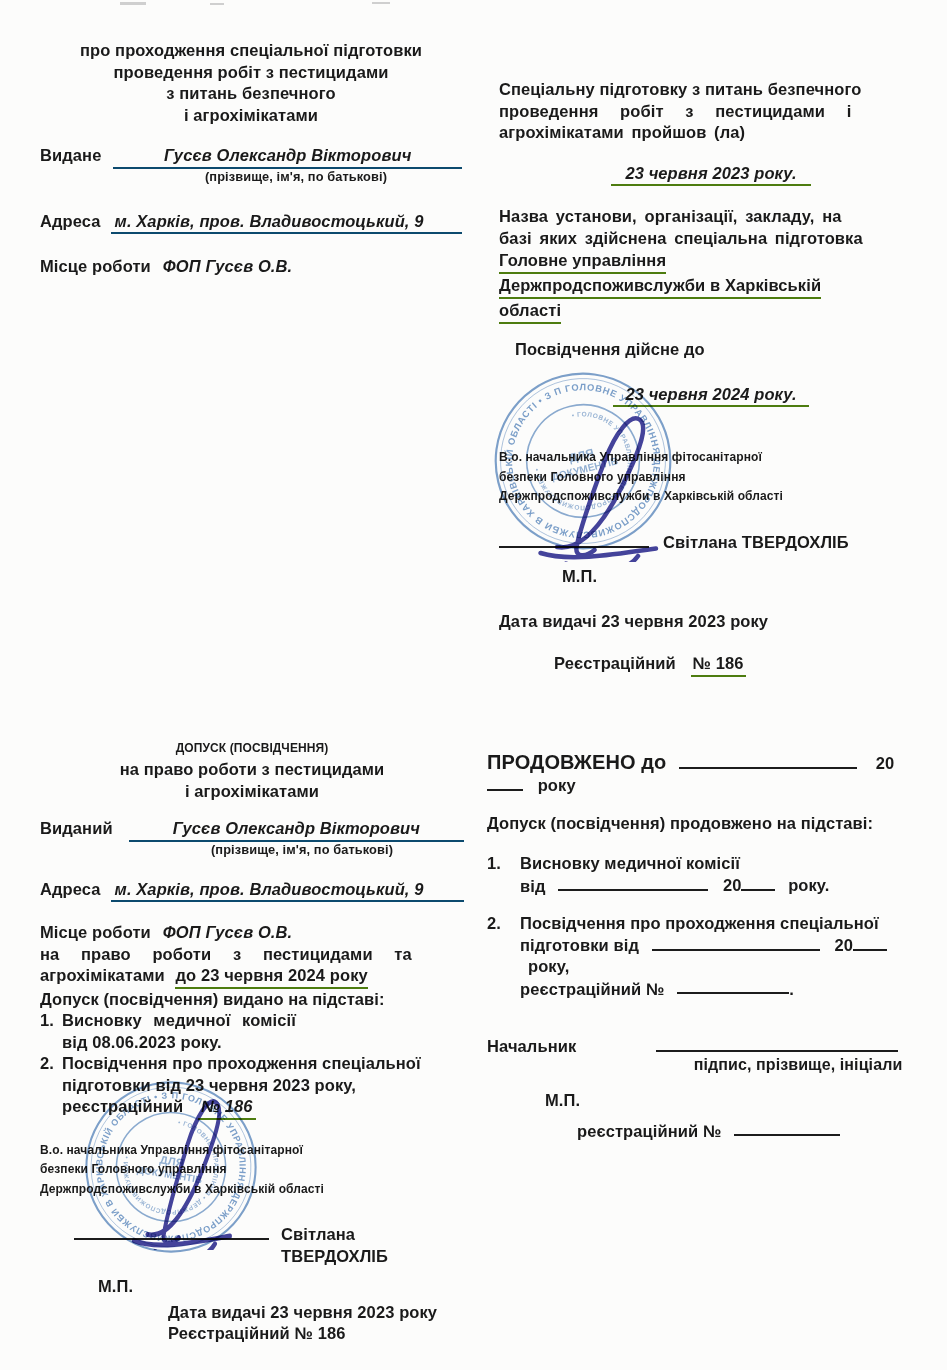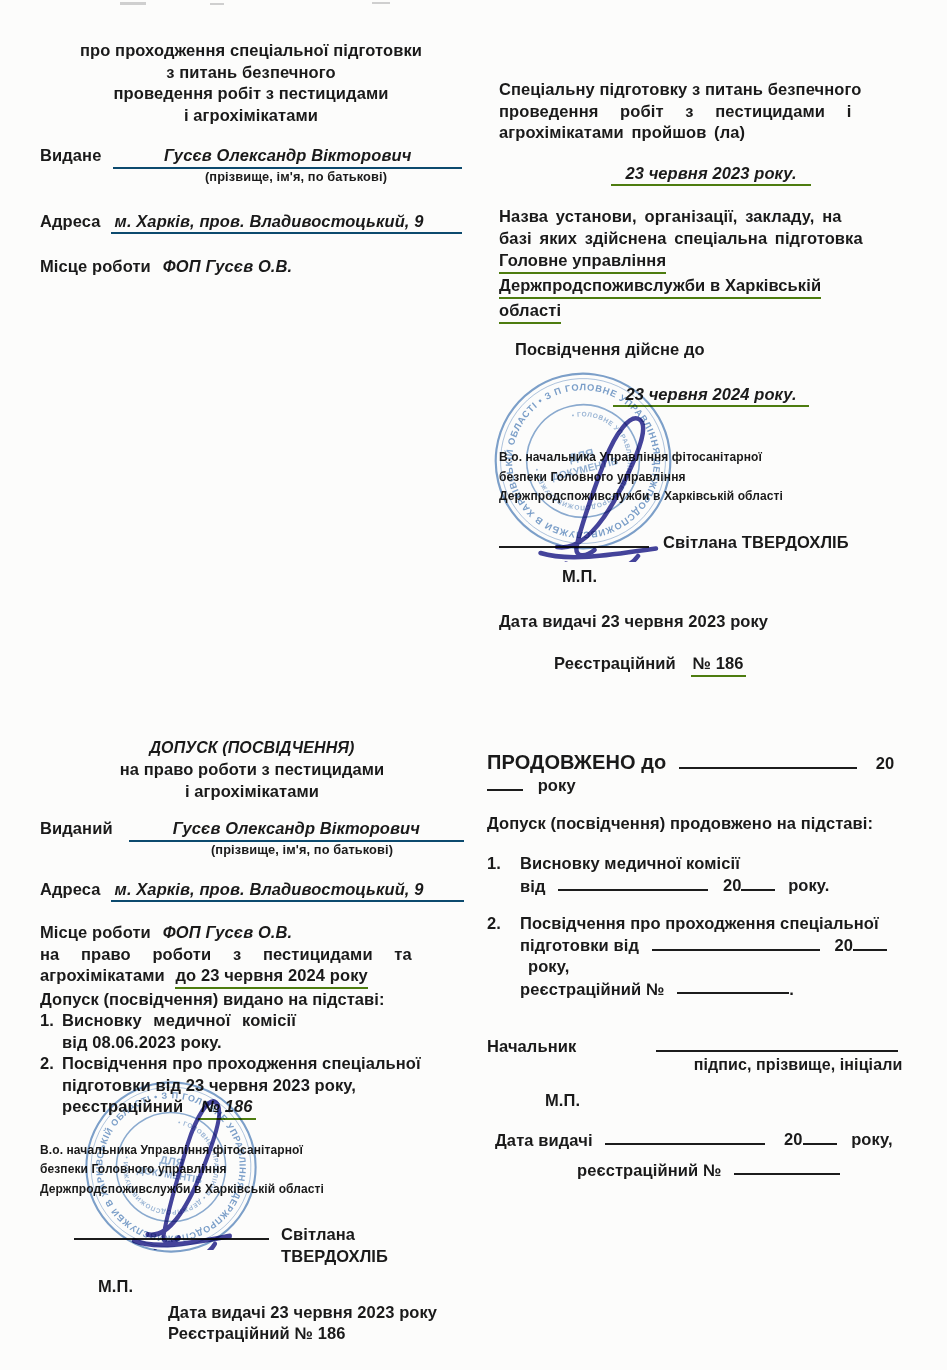--- a/index.html
+++ b/index.html
@@ -42,22 +42,22 @@
   .stamp-svg, .sig-svg { position:absolute; mix-blend-mode:multiply; pointer-events:none; }
   .noise-speck { position:absolute; background:#9a9a9a; opacity:.45; }
 </style>
 </head>
 <body>
 
 <div class="page">
 
   <div class="q q-tl">
     <div class="line c">про проходження спеціальної підготовки</div>
+    <div class="line c">проведення робіт з пестицидами</div>
     <div class="line c">з питань безпечного</div>
-    <div class="line c">проведення робіт з пестицидами</div>
     <div class="line c">і агрохімікатами</div>
 
     <div class="flexrow line" style="margin-top:19px;">
       <span>Видане</span>
       <span class="grow u it c" style="margin-left:12px;">Гусєв Олександр Вікторович</span>
     </div>
     <div class="hint c" style="margin-left:90px;">(прізвище, ім'я, по батькові)</div>
 
     <div class="flexrow line" style="margin-top:27px;">
       <span>Адреса</span>
@@ -104,21 +104,21 @@
 
     <div class="line" style="margin-top:23px;">Дата видачі  23 червня  2023 року</div>
 
     <div class="line" style="margin-top:21px;margin-left:55px;">
       <span>Реєстраційний</span>
       <span class="inline-u" style="margin-left:10px;padding:0 2px;">№ 186</span>
     </div>
   </div>
 
   <div class="q q-bl">
-    <div class="title c" style="font-size:16px;font-style:italic;">ДОПУСК (ПОСВІДЧЕННЯ)</div>
+    <div class="title c" style="font-size:12px;">ДОПУСК (ПОСВІДЧЕННЯ)</div>
     <div class="line c">на право роботи з пестицидами</div>
     <div class="line c">і агрохімікатами</div>
 
     <div class="flexrow line" style="margin-top:16px;">
       <span>Виданий</span>
       <span class="grow u it c" style="margin-left:16px;">Гусєв Олександр Вікторович</span>
     </div>
     <div class="hint c" style="margin-left:100px;">(прізвище, ім'я, по батькові)</div>
 
     <div class="flexrow line" style="margin-top:22px;">
@@ -205,26 +205,20 @@
     </div>
 
     <div class="flexrow line" style="margin-top:34px;">
       <span>Начальник</span>
       <span class="sigline" style="width:242px;margin-left:80px;"></span>
     </div>
     <div class="hint" style="font-size:16px;margin-left:190px;text-align:center;width:242px;">підпис, прізвище, ініціали</div>
 
     <div class="line" style="margin-top:18px;margin-left:58px;">М.П.</div>
 
-    <div class="line" style="margin-top:17px;margin-left:8px;">
-      <span>Дата видачі</span>
-      <span class="blank" style="width:160px;margin-left:8px;"></span>
-      <span style="margin-left:14px;">20</span><span class="blank" style="width:34px;"></span>
-      <span style="margin-left:10px;">року,</span>
-    </div>
     <div class="line" style="margin-top:8px;margin-left:90px;">
       <span>реєстраційний №</span>
       <span class="blank" style="width:106px;margin-left:8px;"></span>
     </div>
   </div>
 
   <svg class="stamp-svg" style="left:486px;top:364px;" width="194" height="194" viewBox="-100 -100 200 200">
     <g transform="rotate(-14)" opacity="0.8">
       <circle r="90" fill="none" stroke="#3f74b4" stroke-width="2.2" opacity="0.85"></circle>
       <circle r="85" fill="none" stroke="#3f74b4" stroke-width="0.9" opacity="0.55"></circle>

